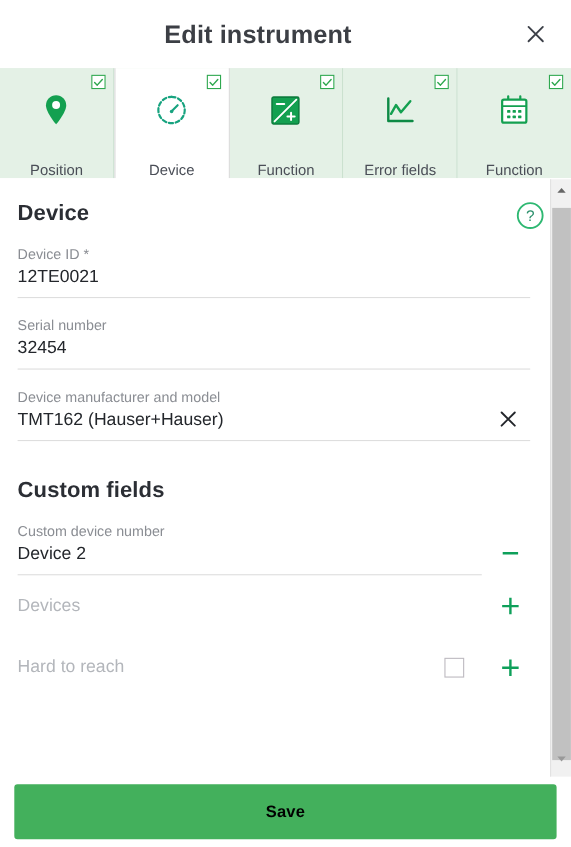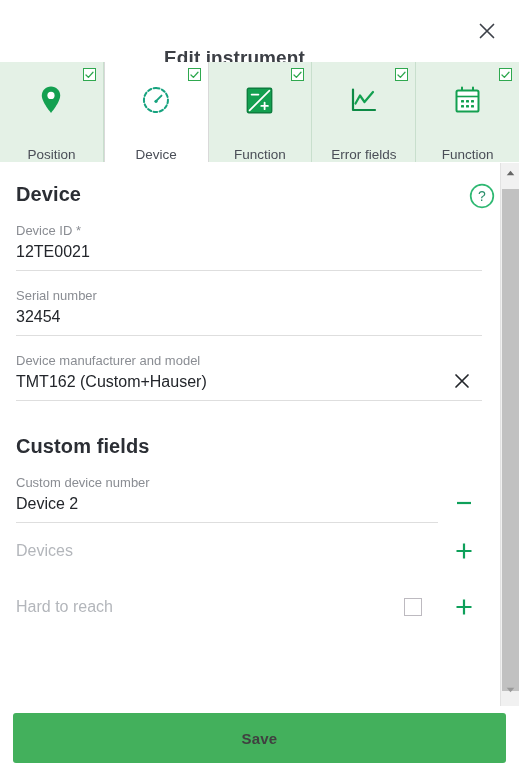--- a/index.html
+++ b/index.html
@@ -23,25 +23,24 @@
     left: 0; top: 0;
     width: 519px; height: 62px;
     background: #ffffff;
   }
   .header-title {
     position: absolute;
     left: 0; top: 0;
     width: 469px;
     line-height: 62px;
     text-align: center;
-    font-size: 19px;
+    font-size: 23px;
     font-weight: 700;
     color: #3c3f45;
     letter-spacing: .1px;
-    margin-top: 27px;
   }
   .close-btn {
     position: absolute;
     right: 18px; top: 17px;
     width: 28px; height: 28px;
     cursor: pointer;
     display: flex; align-items: center; justify-content: center;
   }
   .close-btn svg { display: block; }
 
@@ -217,21 +216,21 @@
     width: 519px; height: 63px;
     background: #ffffff;
   }
   .save-btn {
     position: absolute;
     left: 13px; top: 6px;
     width: 493px; height: 50px;
     background: #43b05c;
     border: none;
     border-radius: 3px;
-    color: #404040;
+    color: #000000;
     font-family: "Liberation Sans", sans-serif;
     font-size: 15px;
     font-weight: 700;
     letter-spacing: .2px;
     cursor: pointer;
   }
 </style>
 </head>
 <body>
 
@@ -348,21 +347,21 @@
         <div class="field-value">12TE0021</div>
       </div>
 
       <div class="field">
         <div class="field-label">Serial number</div>
         <div class="field-value">32454</div>
       </div>
 
       <div class="field">
         <div class="field-label">Device manufacturer and model</div>
-        <div class="field-value">TMT162 (Custom+Hauser)</div>
+        <div class="field-value">TMT162 (Hauser+Hauser)</div>
         <span class="clear-x">
           <svg width="20" height="20" viewBox="0 0 20 20" aria-hidden="true">
             <path d="M4 4 L16 16 M16 4 L4 16" stroke="#23262b" stroke-width="1.7" stroke-linecap="round" fill="none"></path>
           </svg>
         </span>
       </div>
 
       <div class="section-title custom">Custom fields</div>
 
       <div class="field short">

